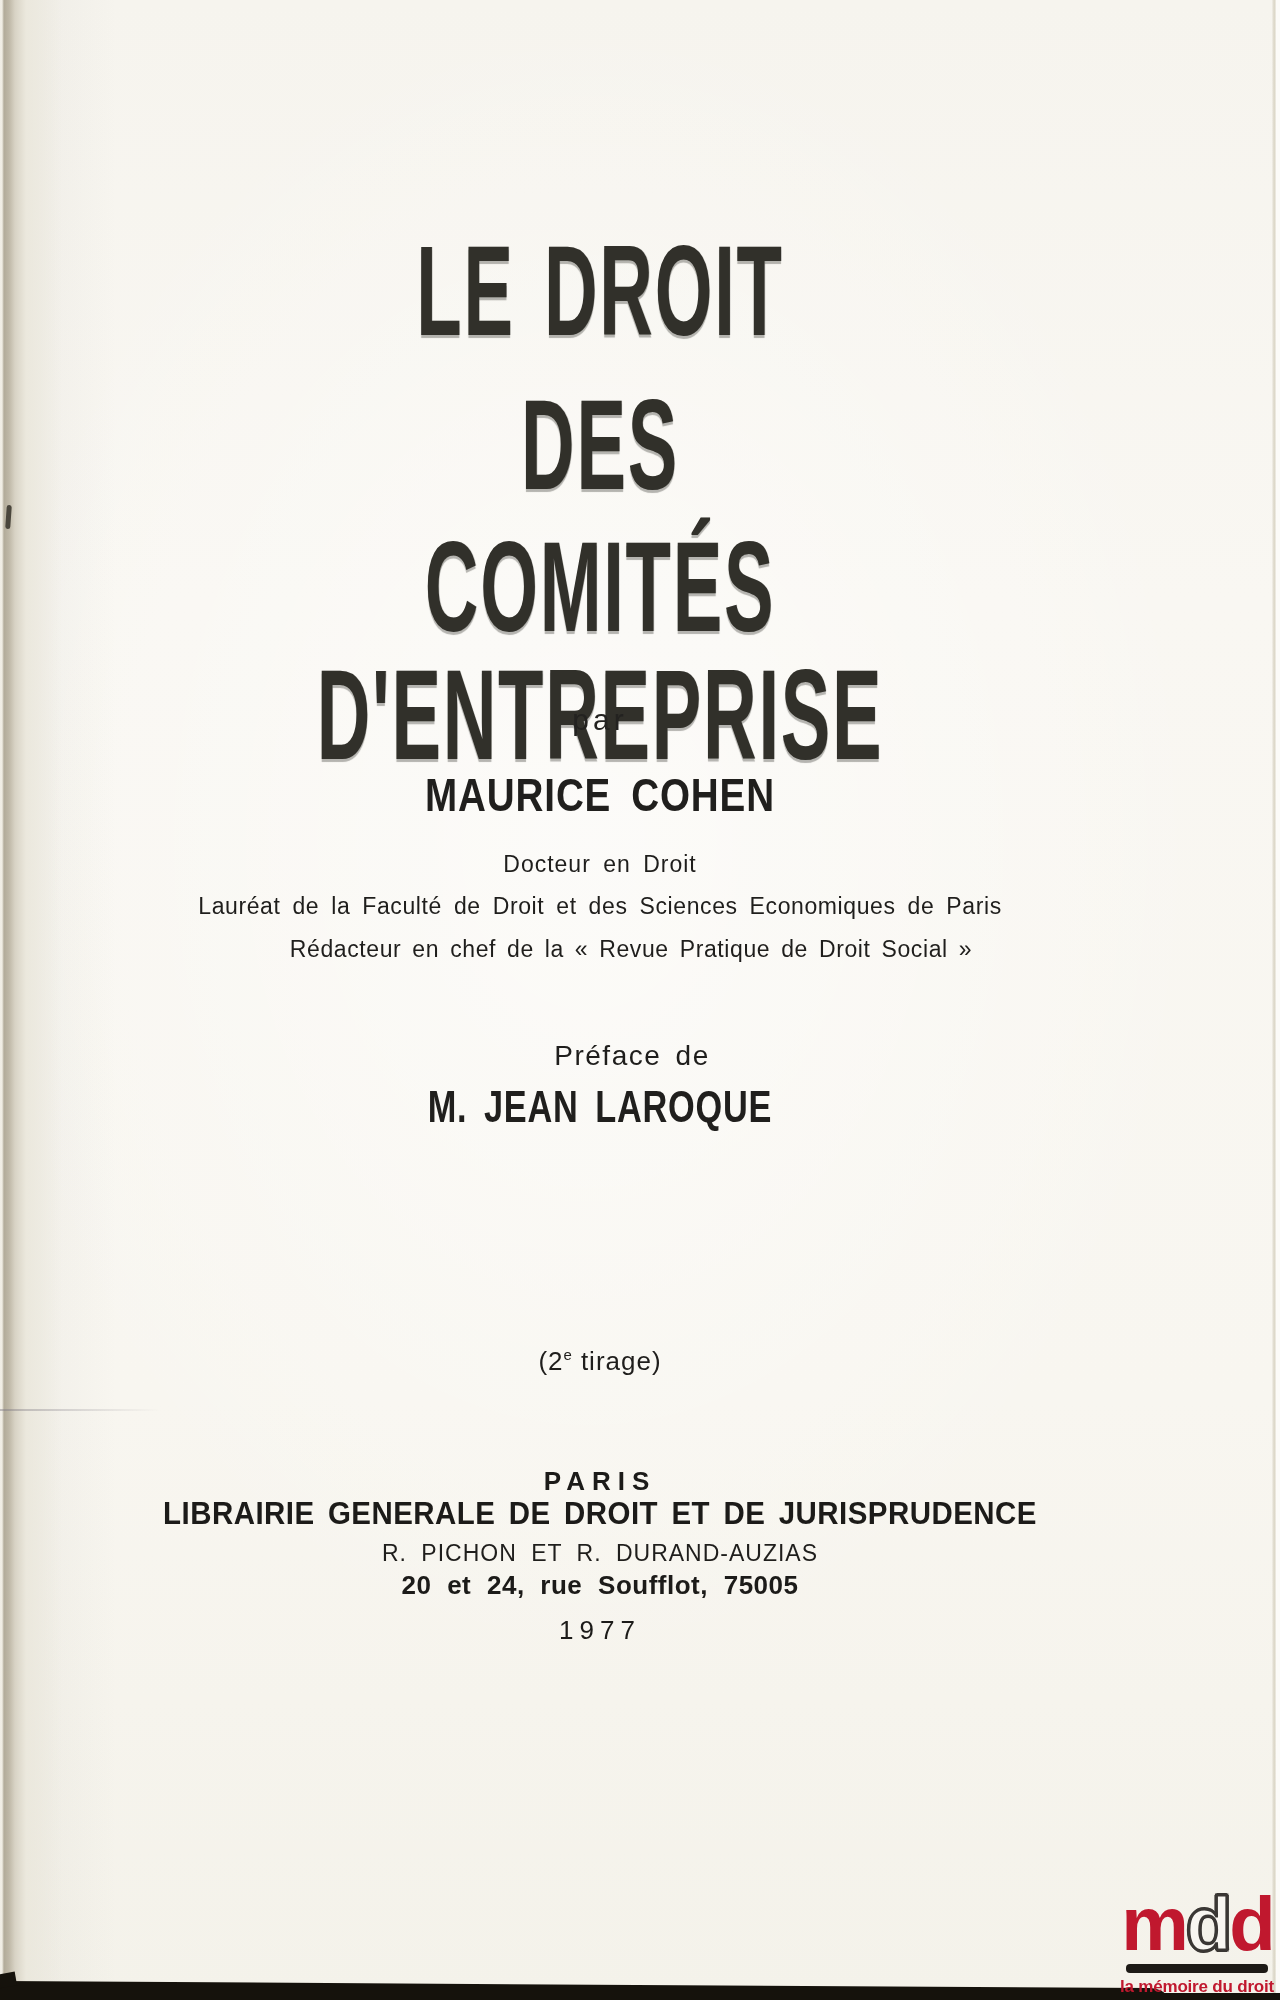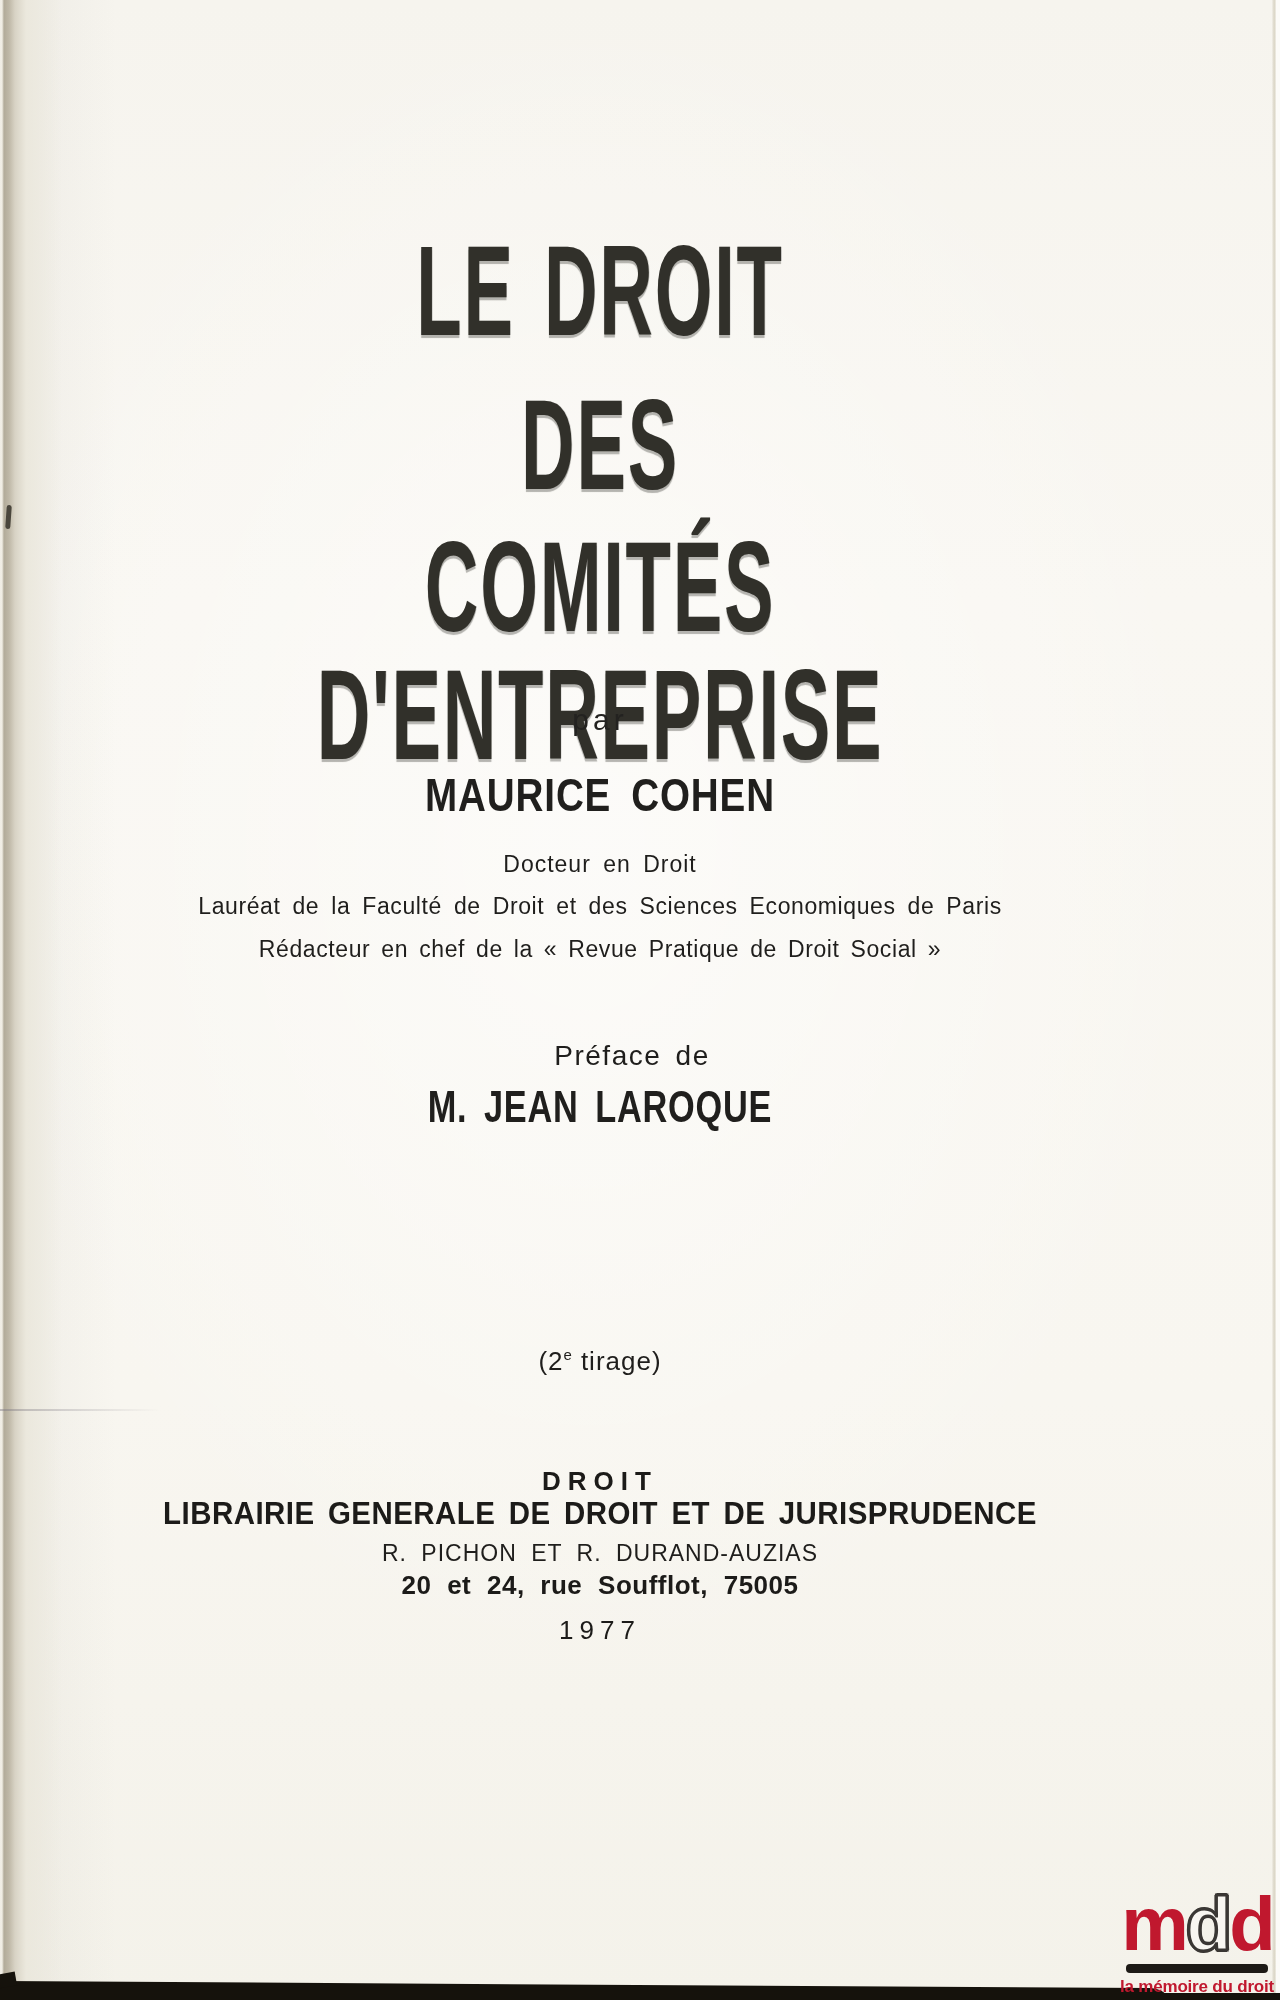--- a/index.html
+++ b/index.html
@@ -24,21 +24,21 @@
   .t1{top:227px;word-spacing:12px;}
   .t2{top:381px;}
   .t3{top:523px;word-spacing:16px;}
   .byline{top:705px;font-size:30px;letter-spacing:4px;color:#232220;}
   .author{
     top:772px;font-size:46px;font-weight:bold;letter-spacing:1px;word-spacing:10px;
     color:#201f1d;transform:scaleX(0.84);
   }
   .cred1{top:853px;font-size:23px;letter-spacing:1px;word-spacing:5px;}
   .cred2{top:895px;font-size:23px;letter-spacing:0.6px;word-spacing:5px;}
-  .cred3{top:938px;font-size:23px;letter-spacing:0.6px;word-spacing:4px;}
+  .cred3{top:938px;font-size:23px;letter-spacing:0.6px;word-spacing:4px;margin-left:31px;}
   .preface-label{top:1042px;font-size:28px;letter-spacing:1.5px;word-spacing:5px;padding-left:32px;}
   .preface-author{
     top:1085px;font-size:44px;font-weight:bold;letter-spacing:1px;word-spacing:8px;
     color:#201f1d;transform:scaleX(0.78);
   }
   .preface-title{top:1138px;font-size:23px;letter-spacing:0.6px;word-spacing:4px;}
   .edition{top:1289px;font-size:37px;letter-spacing:1px;word-spacing:10px;color:#262522;}
   .printing{top:1347px;font-size:26px;letter-spacing:1px;}
   .printing sup{font-size:15px;vertical-align:super;}
   .printing .suffix{margin-left:8px;}
@@ -114,21 +114,21 @@
 
   <div class="block cred2">Lauréat de la Faculté de Droit et des Sciences Economiques de Paris</div>
   <div class="block cred1">Docteur en Droit</div>
   <div class="block cred3">Rédacteur en chef de la « Revue Pratique de Droit Social »</div>
 
   <div class="block preface-label">Préface de</div>
   <div class="block preface-author">M. JEAN LAROQUE</div>
 
   <div class="block printing"><span>(2</span><sup>e</sup><span class="suffix">tirage)</span></div>
 
-  <div class="block city">DROIT</div>
+  <div class="block city">PARIS</div>
   <div class="block publisher">LIBRAIRIE GENERALE DE DROIT ET DE JURISPRUDENCE</div>
   <div class="block pub-names">R. PICHON ET R. DURAND-AUZIAS</div>
   <div class="block address">20 et 24, rue Soufflot, 75005</div>
   <div class="block year">1977</div>
 
   <div class="left-shade"></div>
   <div class="left-edge"></div>
   <div class="right-edge-line"></div>
   <div class="right-sliver"></div>
   <div class="page-mark"></div>

